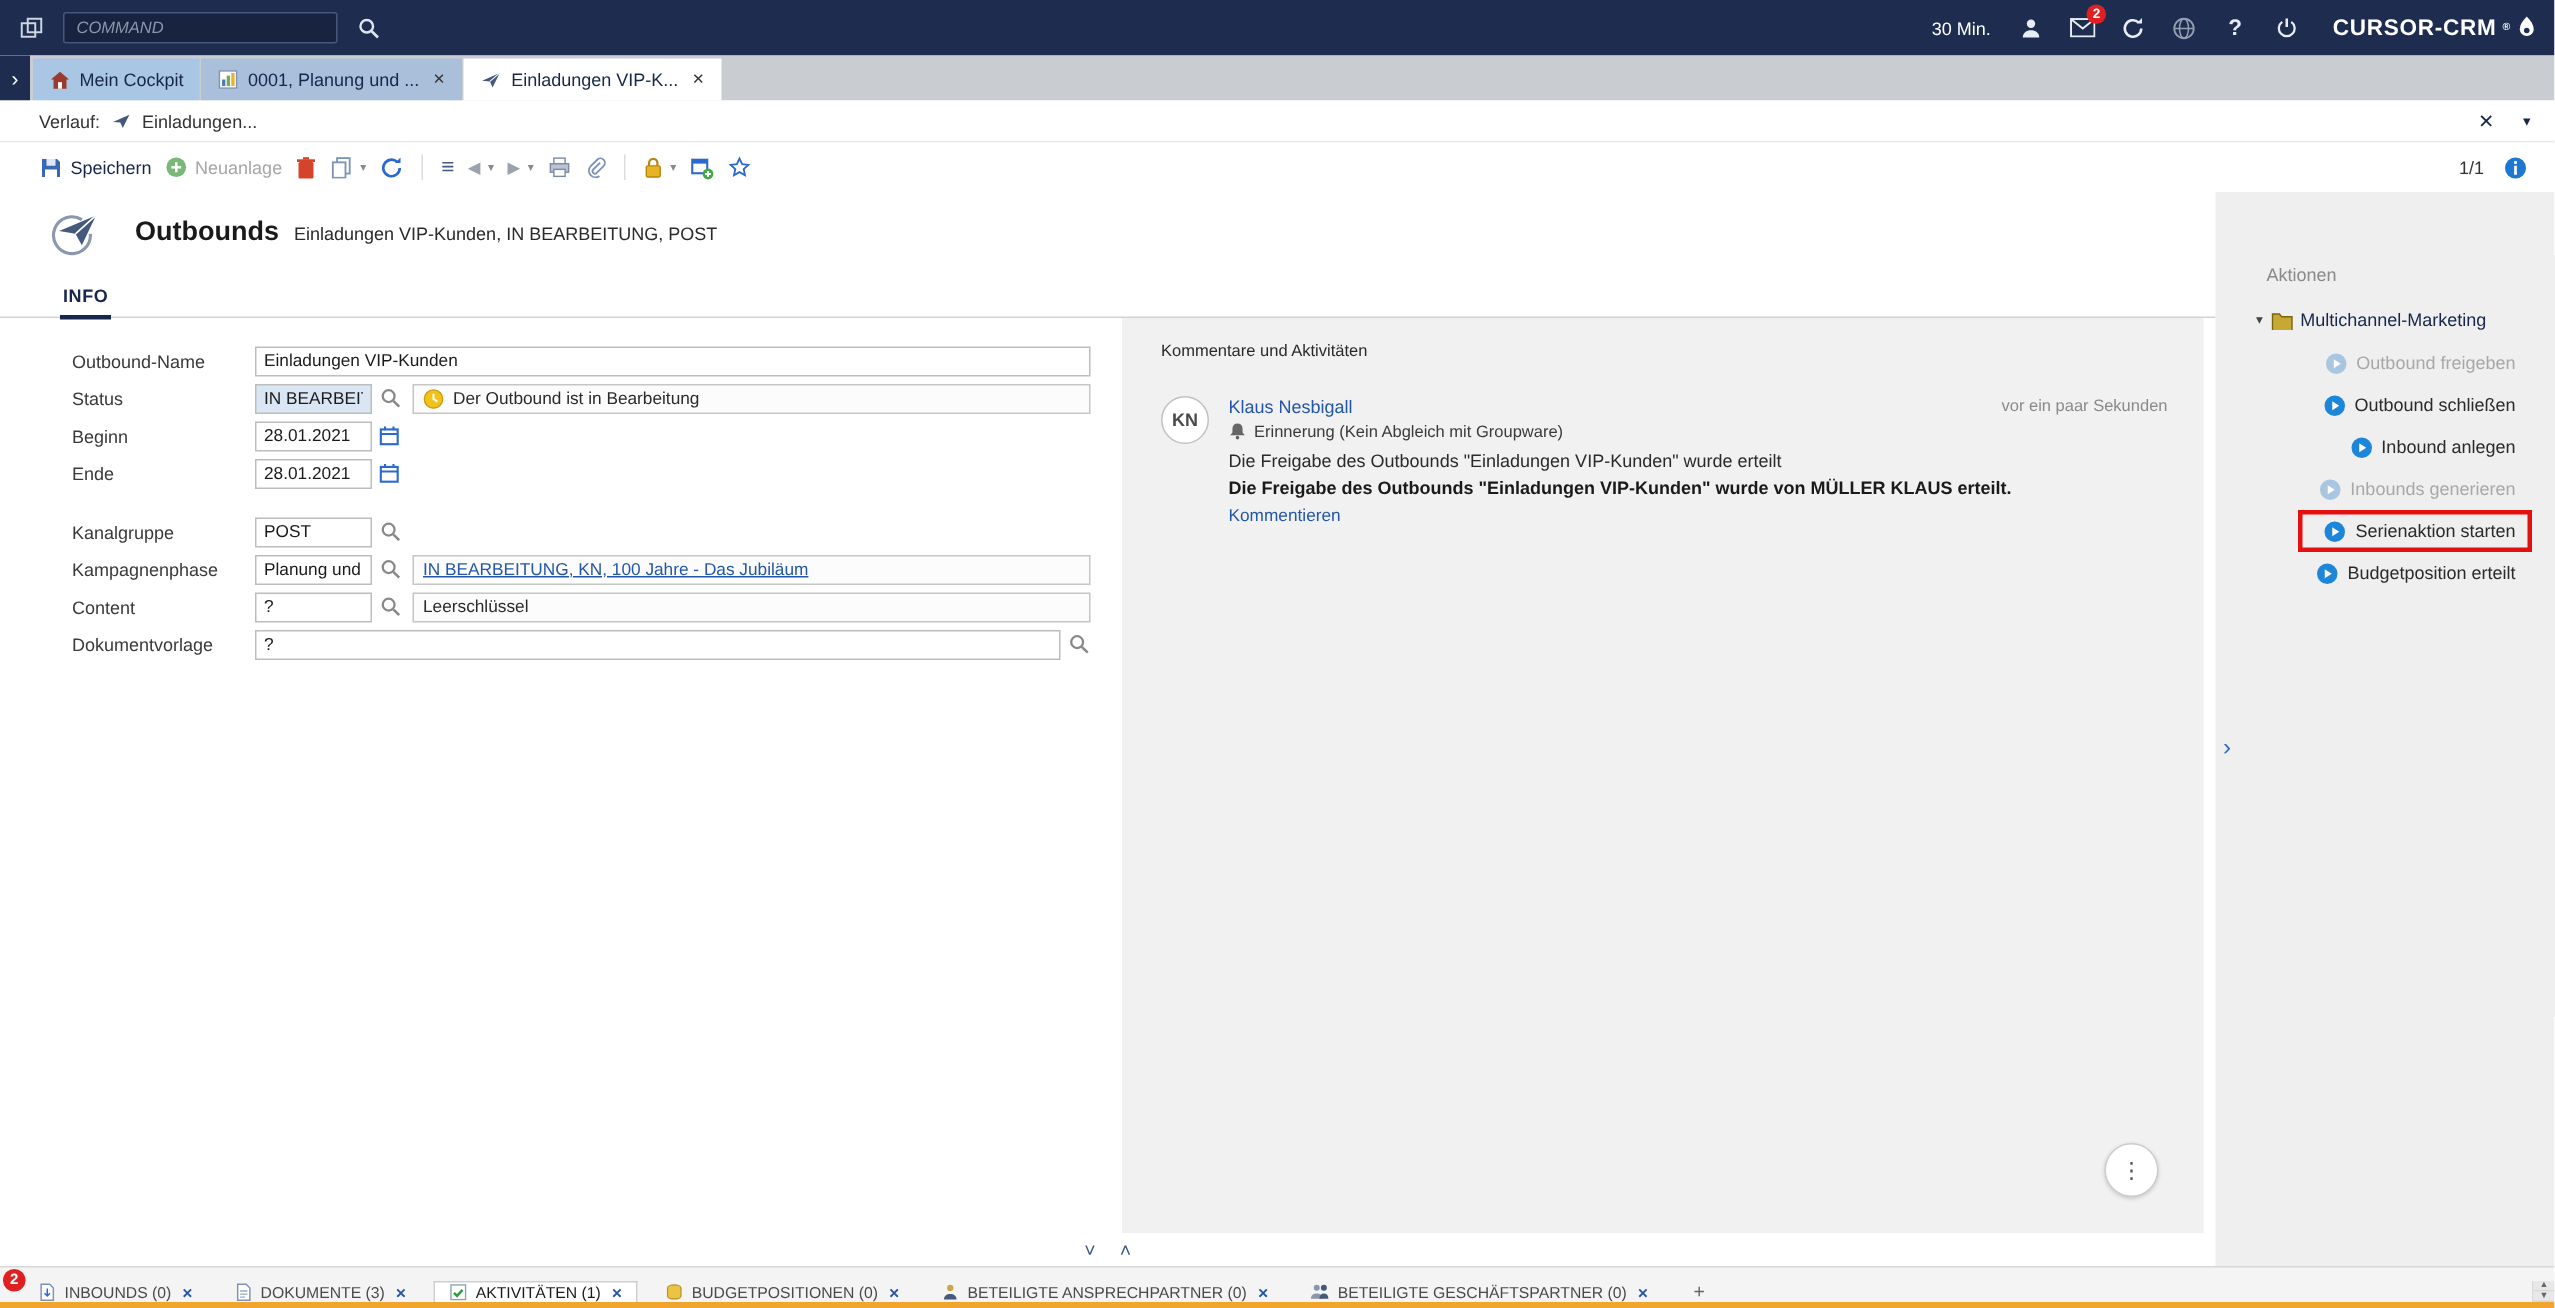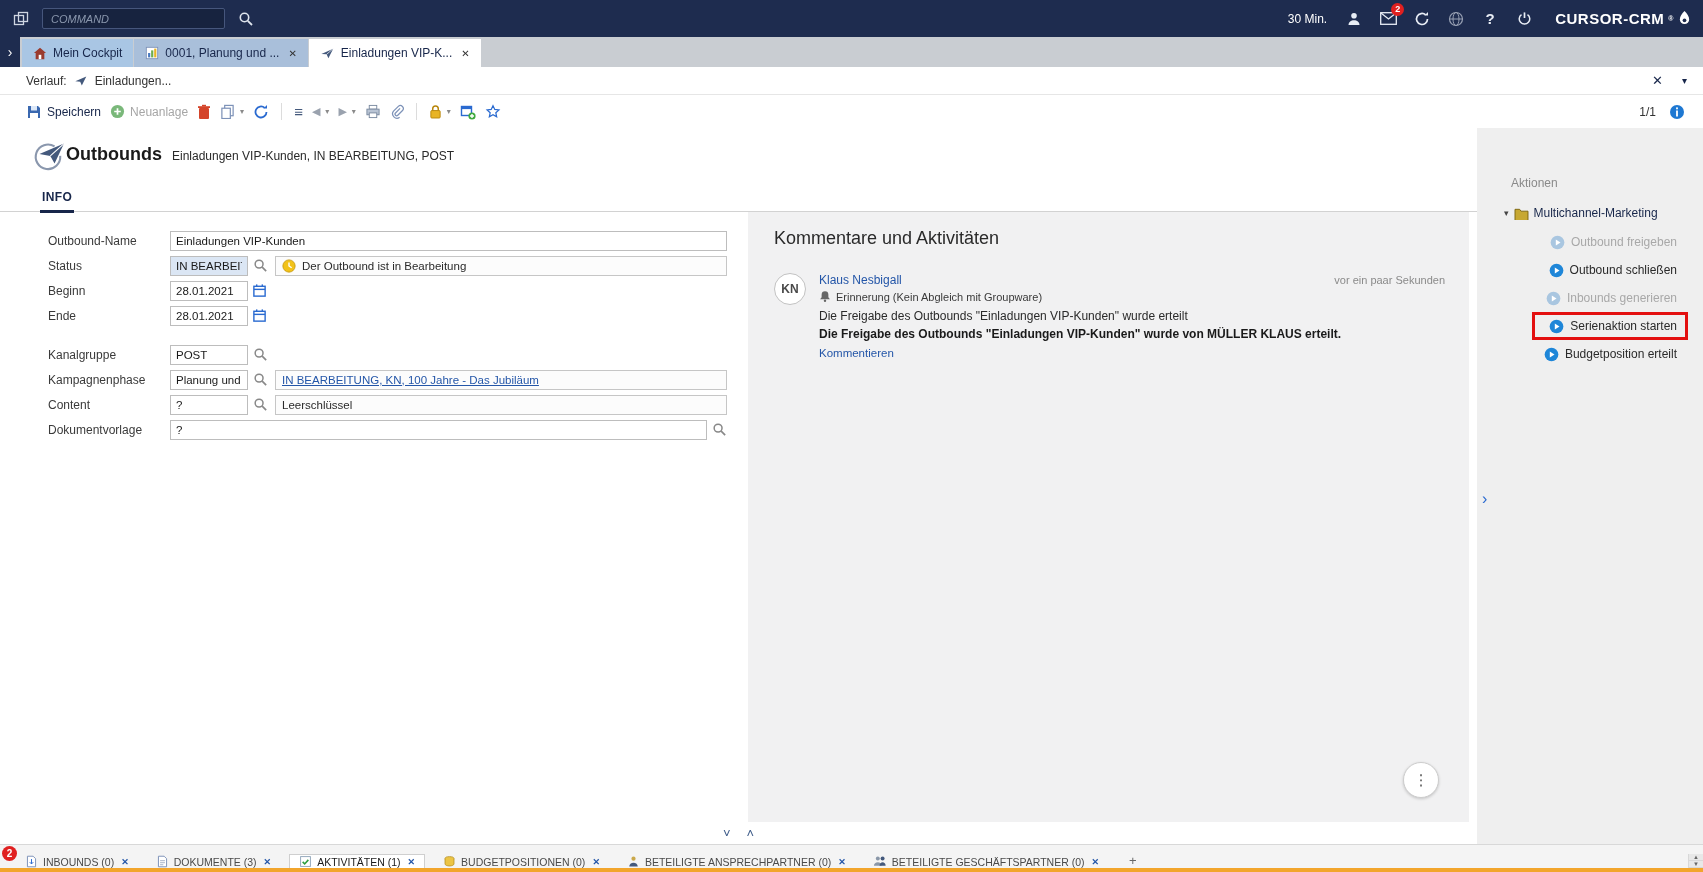--- a/index.html
+++ b/index.html
@@ -35,21 +35,21 @@
 .tb{display:flex;align-items:center;gap:5px;cursor:pointer}
 .tb.dis .lbl{color:#a6a6a6}
 .mini{font-size:8px;color:#8a8a8a}
 .vsep{width:1px;height:17px;background:#dcdcdc;margin:0 3px}
 .glyph-menu{font-size:15px;color:#44597c}
 .glyph-arrow{font-size:11px;color:#9aa2ae}
 .pager{font-size:12px;color:#333;margin-right:4px}
 
 .main{flex:1;display:flex;min-height:0}
 .content{flex:1;min-width:0;display:flex;flex-direction:column;background:#fff}
-.pagehead{height:52px;flex:0 0 auto;display:flex;align-items:center;gap:0;padding-left:28px}
+.pagehead{height:52px;flex:0 0 auto;display:flex;align-items:center;gap:24px;padding-left:28px}
 .ph-text{display:flex;align-items:baseline;gap:10px}
 .ph-title{font-size:18px;font-weight:bold;color:#1a1a1a}
 .ph-sub{font-size:12px;color:#2a2a2a}
 .infobar{height:32px;flex:0 0 auto;border-bottom:1px solid #d2d2d2;display:flex;align-items:flex-end;padding-left:40px}
 .infotab{font-size:12px;font-weight:bold;letter-spacing:.4px;color:#17264a;padding:0 2px 6px;border-bottom:3px solid var(--active-underline,#17264a);margin-bottom:-2px;cursor:pointer}
 .body{flex:1;min-height:0;display:flex;padding-right:8px}
 .form-pane{width:748px;flex:0 0 auto;padding:16px 0 0 48px}
 .frow{display:flex;align-items:center;height:25px}
 .fgap{height:14px}
 .flabel{width:122px;flex:0 0 auto;font-size:12px;color:#3a3a3a}
@@ -58,21 +58,21 @@
 .fin.sm{width:78px}
 .fin.tint{background:#dbe6f4}
 .fin.full{flex:1}
 .fin.dv{width:539px}
 .lookup{margin-left:5px;cursor:pointer;flex:0 0 auto}
 .calbtn{margin-left:4px;cursor:pointer}
 .fdetail{flex:1;height:20px;margin-left:7px;border:1px solid #c6c6c6;background:#fcfcfc;display:flex;align-items:center;gap:6px;padding:0 6px;font-size:11.5px;color:#2a2a2a;overflow:hidden;white-space:nowrap}
 .flink{color:var(--link,#2456a8);text-decoration:underline;cursor:pointer}
 
 .compane{flex:1;min-width:0;background:#f1f1f2;position:relative;padding:16px 24px 0 26px}
-.c-head{font-size:18px;color:#2a2a2a;margin-bottom:24px}
+.c-head{font-size:11px;color:#2a2a2a;margin-bottom:24px}
 .composer{display:flex;align-items:center;gap:13px;margin-bottom:36px}
 .av{width:32px;height:32px;border-radius:50%;flex:0 0 auto}
 .av.me{background:#3a5fa8}
 .av.kn{background:#fff;border:1px solid #c2c2c2;color:#4a4a4a;font-size:12px;font-weight:bold;display:flex;align-items:center;justify-content:center}
 .cbox{flex:1;height:36px;background:#fff;border:1px solid #c9c9c9;border-radius:18px;display:flex;align-items:center;padding:0 13px 0 15px;gap:8px}
 .cbox input{flex:1;border:none;outline:none;background:transparent;font-size:12px;color:#333;font-family:inherit}
 .cbox input::placeholder{color:#9a9a9a}
 .comment{display:flex;gap:13px;align-items:flex-start}
 .cmain{flex:1;min-width:0}
 .crow1{display:flex;align-items:center}
@@ -505,20 +505,29 @@
       </div>
       <div class="sb-item">
         <span>
             <svg width="15" height="15" viewBox="0 0 16 16">
               <circle cx="8" cy="8" r="7.3" fill="#1e86d8"></circle>
               <path d="M6.2 4.8l5 3.2-5 3.2z" fill="#fff"></path>
             </svg>
           </span>
         <span>Outbound schließen</span>
       </div>
+      <div class="sb-item">
+        <span>
+            <svg width="15" height="15" viewBox="0 0 16 16">
+              <circle cx="8" cy="8" r="7.3" fill="#1e86d8"></circle>
+              <path d="M6.2 4.8l5 3.2-5 3.2z" fill="#fff"></path>
+            </svg>
+          </span>
+        <span>Inbound anlegen</span>
+      </div>
       <div class="sb-item dis">
         <span>
             <svg width="15" height="15" viewBox="0 0 16 16">
               <circle cx="8" cy="8" r="7.3" fill="#a9c6e0"></circle>
               <path d="M6.2 4.8l5 3.2-5 3.2z" fill="#fff"></path>
             </svg>
           </span>
         <span>Inbounds generieren</span>
       </div>
       <div class="sb-item hot">

